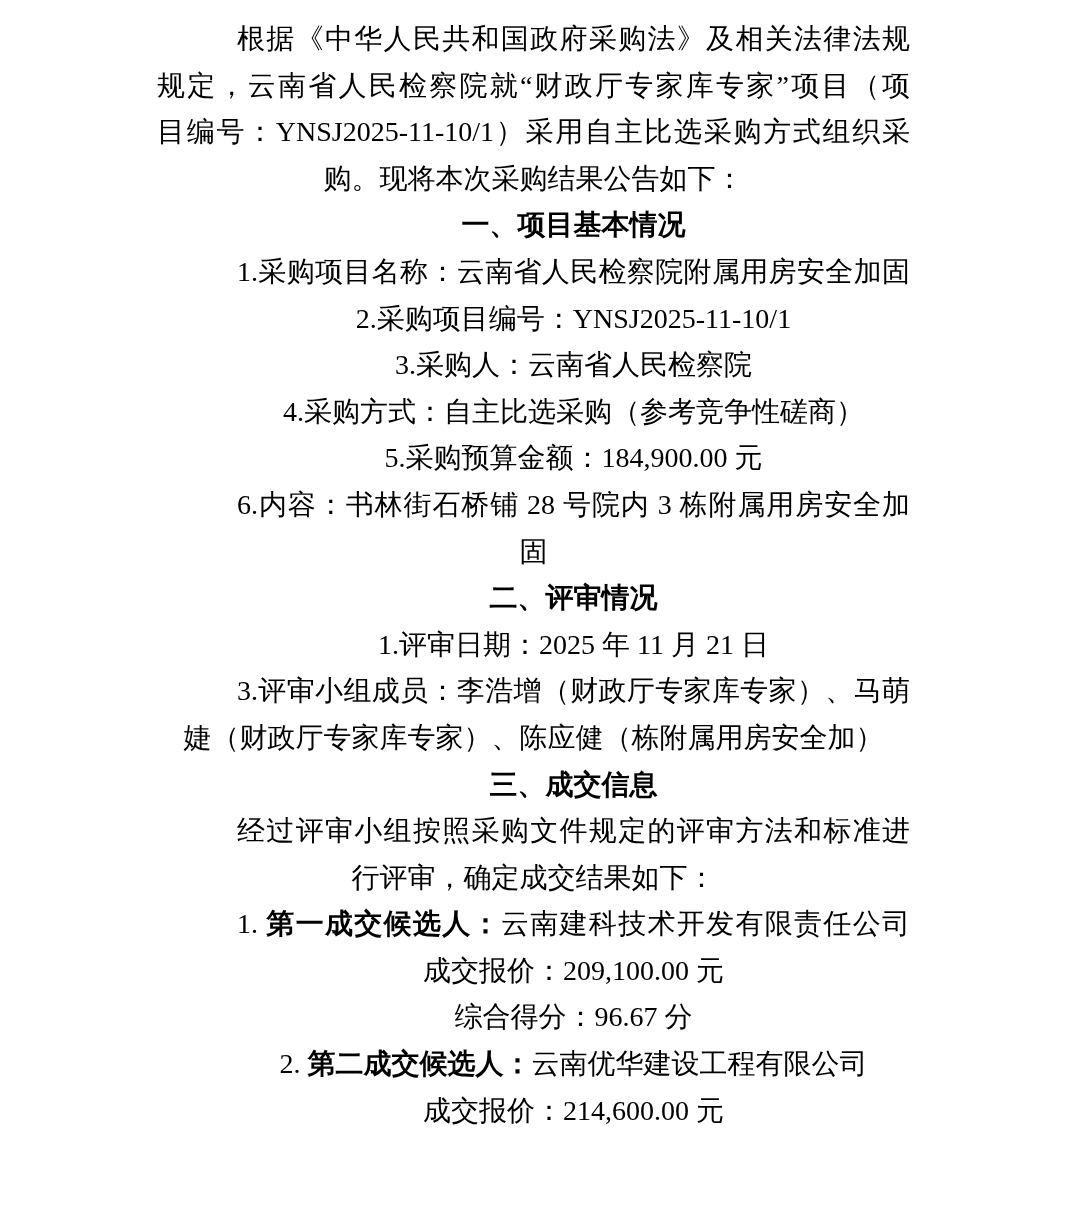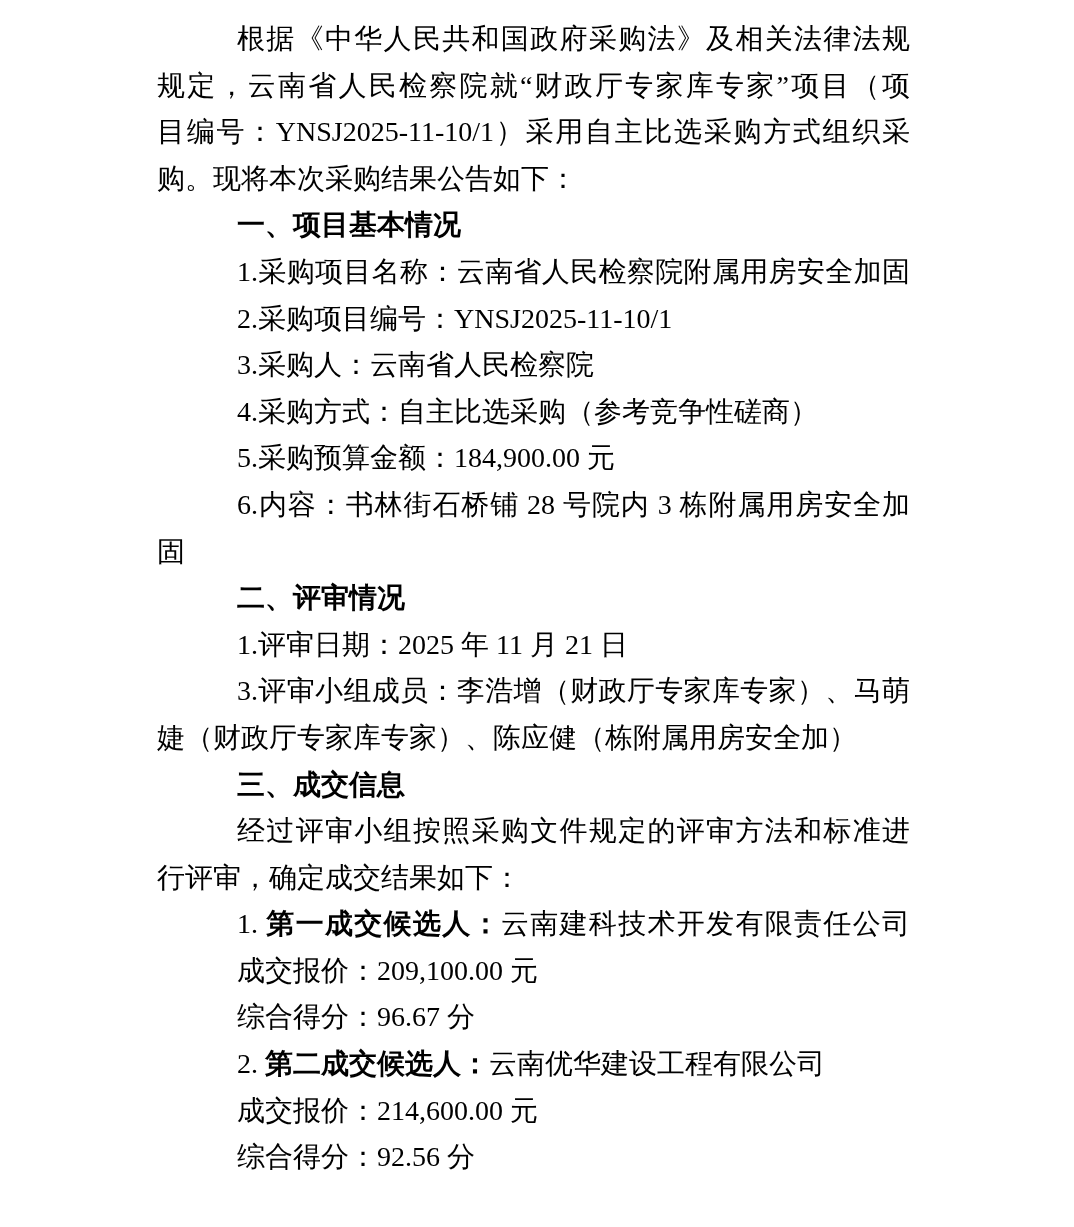--- a/index.html
+++ b/index.html
@@ -22,21 +22,21 @@
     font-family: "Liberation Serif", "DejaVu Serif", serif;
     font-size: 28px;
   }
   .doc-body {
     width: 753px;
   }
   .line {
     height: 46.6px;
     line-height: 46.6px;
     white-space: nowrap;
-    text-align: left;
+    text-align: center;
     color: #000000;
   }
   .line.ind {
     padding-left: 80px;
   }
   .line.jst {
     text-align: justify;
     text-align-last: justify;
   }
   .line.hd {
@@ -69,15 +69,14 @@
       <div class="line ind jst"><span>3.评审小组成员：李浩增（财政厅专家库专家）、马萌</span></div>
       <div class="line"><span>婕（财政厅专家库专家）、陈应健（栋附属用房安全加）</span></div>
       <div class="line ind hd"><span class="seg-b">三、成交信息</span></div>
       <div class="line ind jst"><span>经过评审小组按照采购文件规定的评审方法和标准进</span></div>
       <div class="line"><span>行评审，确定成交结果如下：</span></div>
       <div class="line ind jst"><span>1. </span><span class="seg-b">第一成交候选人：</span><span>云南建科技术开发有限责任公司</span></div>
       <div class="line ind"><span>成交报价：209,100.00 元</span></div>
       <div class="line ind"><span>综合得分：96.67 分</span></div>
       <div class="line ind"><span>2. </span><span class="seg-b">第二成交候选人：</span><span>云南优华建设工程有限公司</span></div>
       <div class="line ind"><span>成交报价：214,600.00 元</span></div>
-      <div class="line ind"><span>综合得分：92.56 分</span></div>
     </div>
 </div>
 
 </body></html>

